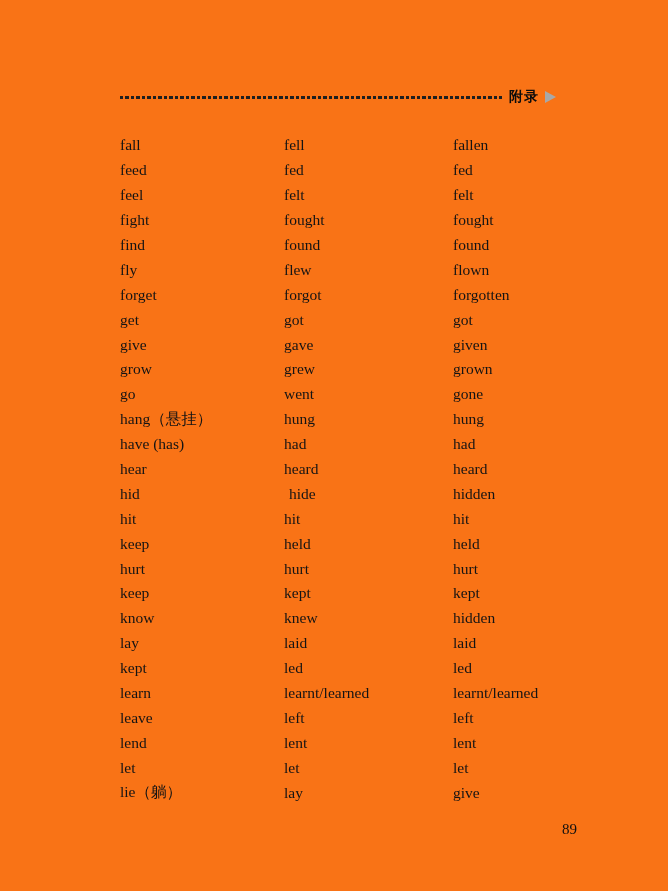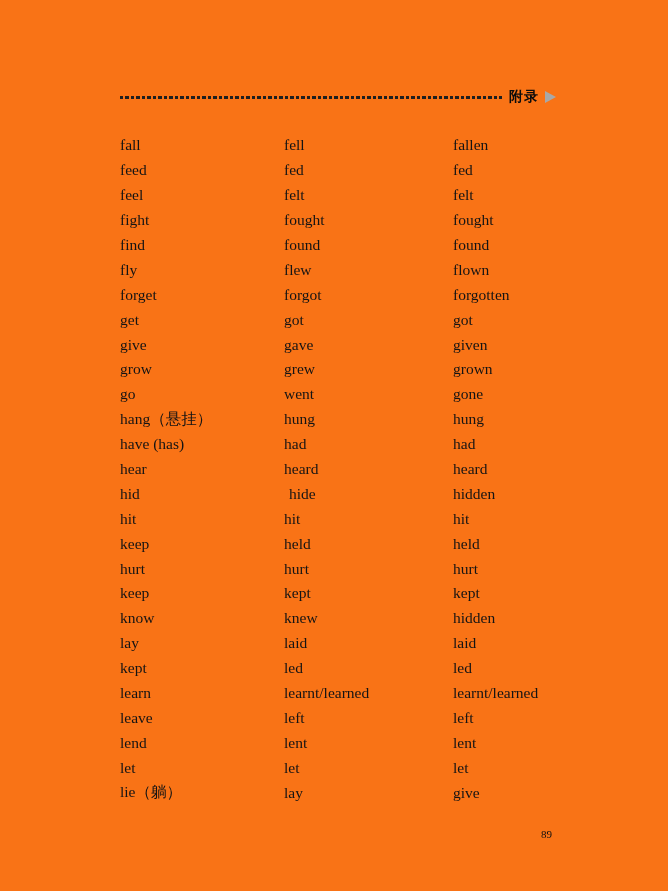--- a/index.html
+++ b/index.html
@@ -73,24 +73,23 @@
   }
   .verb-cell.col-0 { width: 148px; }
   .verb-cell.col-1 { width: 153px; }
   .verb-cell.col-2 { flex: 1; }
   
   .page-number {
     position: absolute;
     left: 541px;
     top: 821px;
     width: 36px;
-    text-align: left;
-    font-size: 11px;
+    text-align: right;
+    font-size: 15px;
     color: #101010;
-    margin-top: 7px;
   }
 </style>
 </head>
 <body>
 
 <div class="page">
 
   <div class="page-header">
     <span class="dotted-rule"></span>
     <span class="section-label">附录</span>

